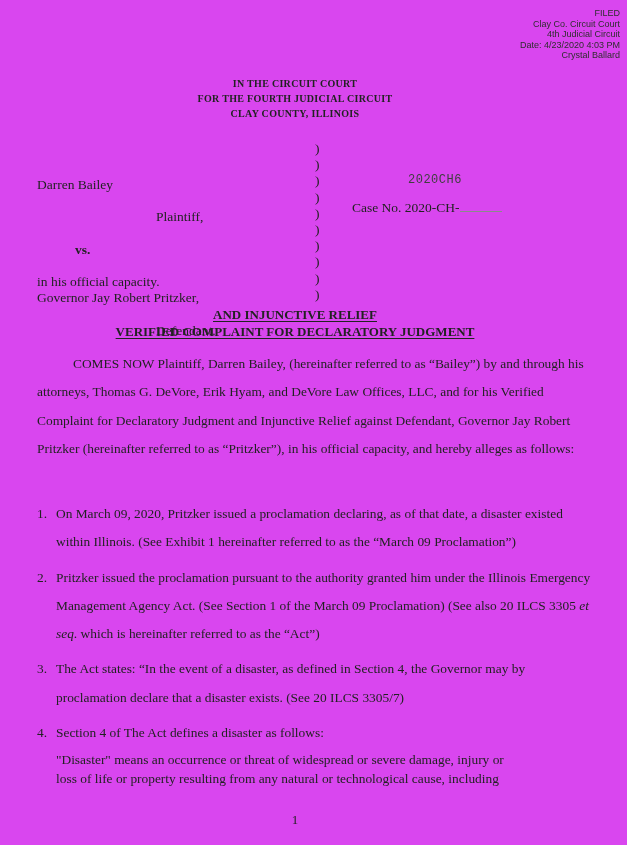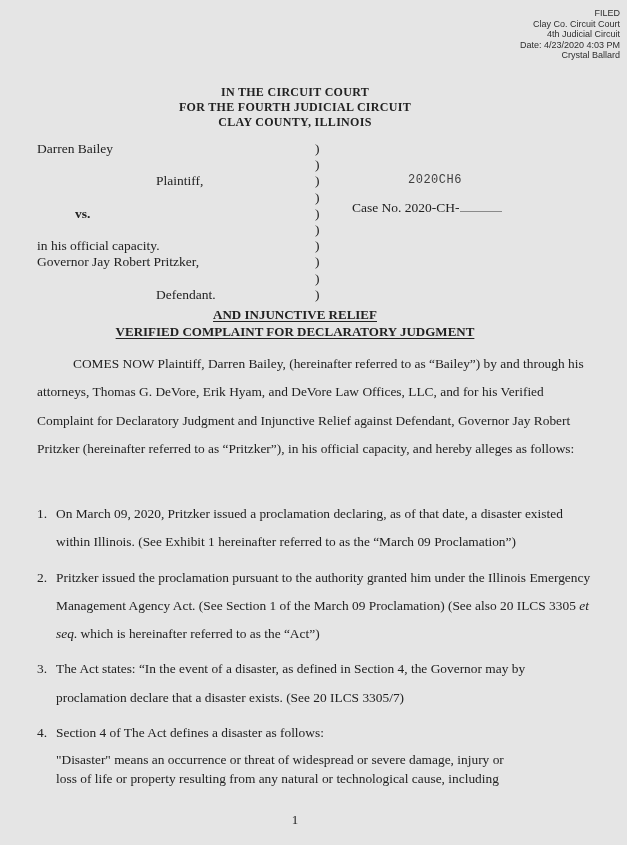--- a/index.html
+++ b/index.html
@@ -1,36 +1,36 @@
 <!DOCTYPE html>
 <html><head>
 <meta charset="utf-8">
 <style>
   html,body{margin:0;padding:0;background:#888;}
   .page{
     position:relative;
     width:627px;height:845px;
     margin:0 auto;
-    background:#e5e5e5;
+    background:#d946ef;
     font-family:"Liberation Serif","DejaVu Serif",serif;
     color:#222;
     overflow:hidden;
   }
   
   .stamp{
     position:absolute;top:8px;right:7px;
     text-align:right;
     font-family:"Liberation Sans","DejaVu Sans",sans-serif;
     font-size:9px;line-height:10.5px;color:#2e2e2e;
   }
   
   .court-header{
-    position:absolute;top:85px;left:37px;width:516px;
+    position:absolute;top:76px;left:37px;width:516px;
     text-align:center;font-weight:bold;
-    font-size:12px;line-height:15.2px;letter-spacing:.3px;
+    font-size:10px;line-height:15.2px;letter-spacing:.3px;
   }
   
   .caption-rows{position:absolute;top:141px;left:37px;width:276px;font-size:13.5px;}
   .caption-row{height:16.2px;line-height:16.2px;white-space:nowrap;}
   .paren-col{position:absolute;top:141px;left:315px;font-size:13.5px;}
   .paren-row{height:16.2px;line-height:16.2px;}
   
   .case-stamp{
     position:absolute;top:173px;left:408px;
     font-family:Liberation Mono, monospace;
@@ -73,21 +73,21 @@
       <div>Date: 4/23/2020 4:03 PM</div>
       <div>Crystal Ballard</div>
     </div>
   <div class="court-header">
       <div>IN THE CIRCUIT COURT</div>
       <div>FOR THE FOURTH JUDICIAL CIRCUIT</div>
       <div>CLAY COUNTY, ILLINOIS</div>
     </div>
 
   <div class="caption-rows">
-      <div class="caption-row" style="padding-left: 0px;">Darren Bailey</div>
+      <div class="caption-row" style="padding-left: 0px; margin-top: 36px;">Darren Bailey</div>
       <div class="caption-row" style="padding-left: 0px;"></div>
       <div class="caption-row" style="padding-left: 119px;">Plaintiff,</div>
       <div class="caption-row" style="padding-left: 0px;"></div>
       <div class="caption-row" style="padding-left: 38px; font-weight: bold;">vs.</div>
       <div class="caption-row" style="padding-left: 0px;"></div>
       <div class="caption-row" style="padding-left: 0px;">in his official capacity.</div>
       <div class="caption-row" style="padding-left: 0px;">Governor Jay Robert Pritzker,</div>
       <div class="caption-row" style="padding-left: 0px;"></div>
       <div class="caption-row" style="padding-left: 119px;">Defendant.</div>
     </div>

